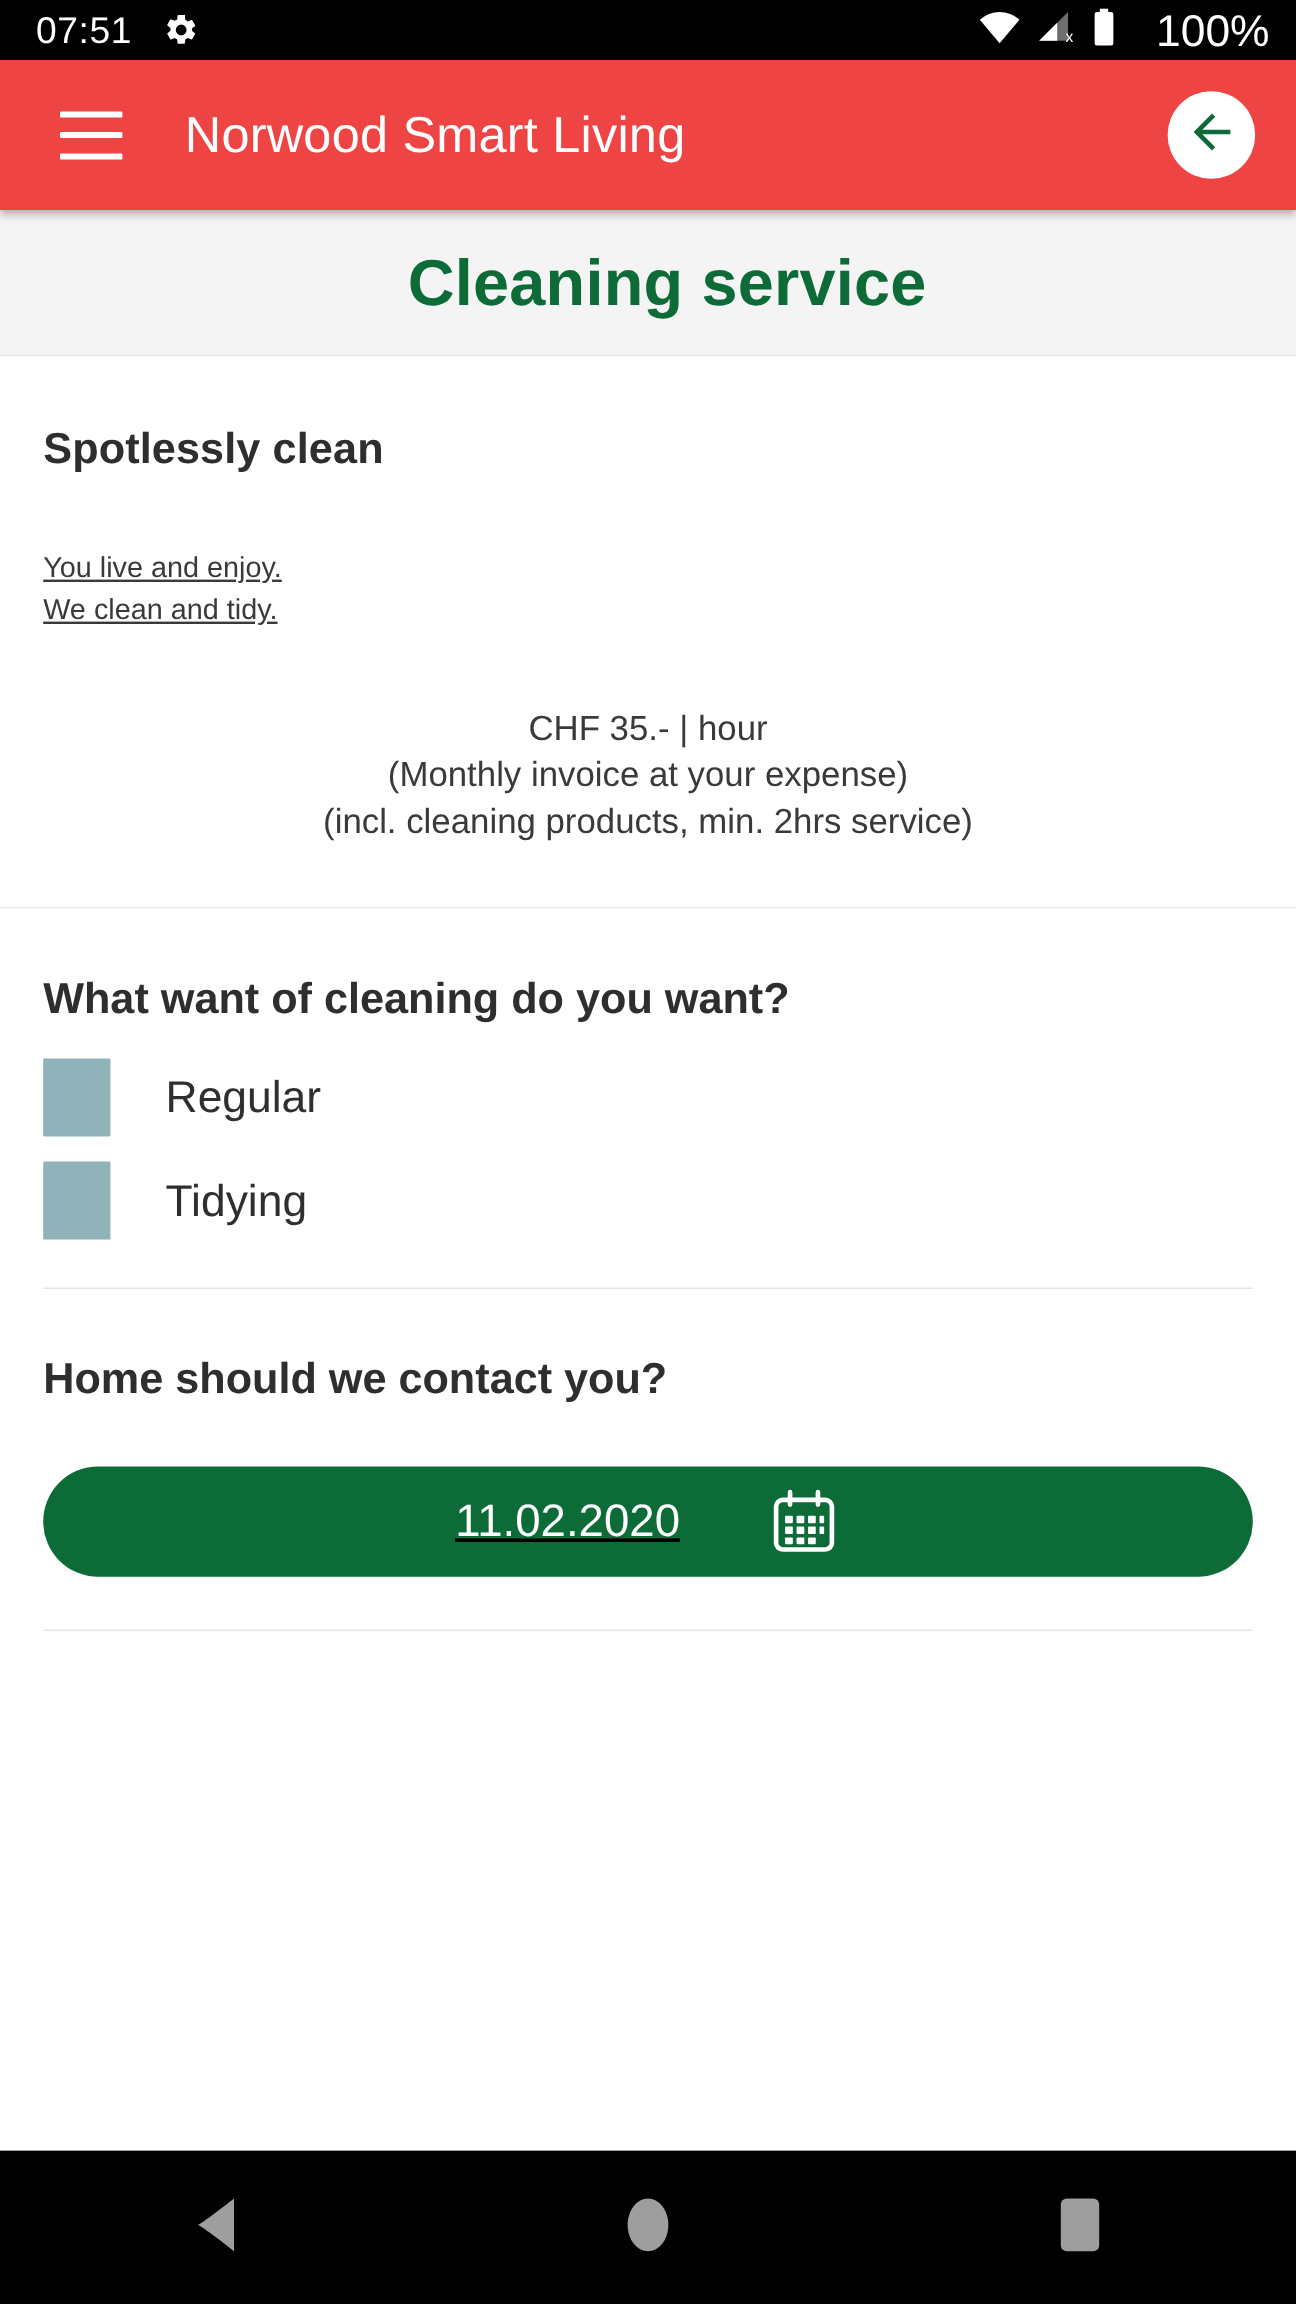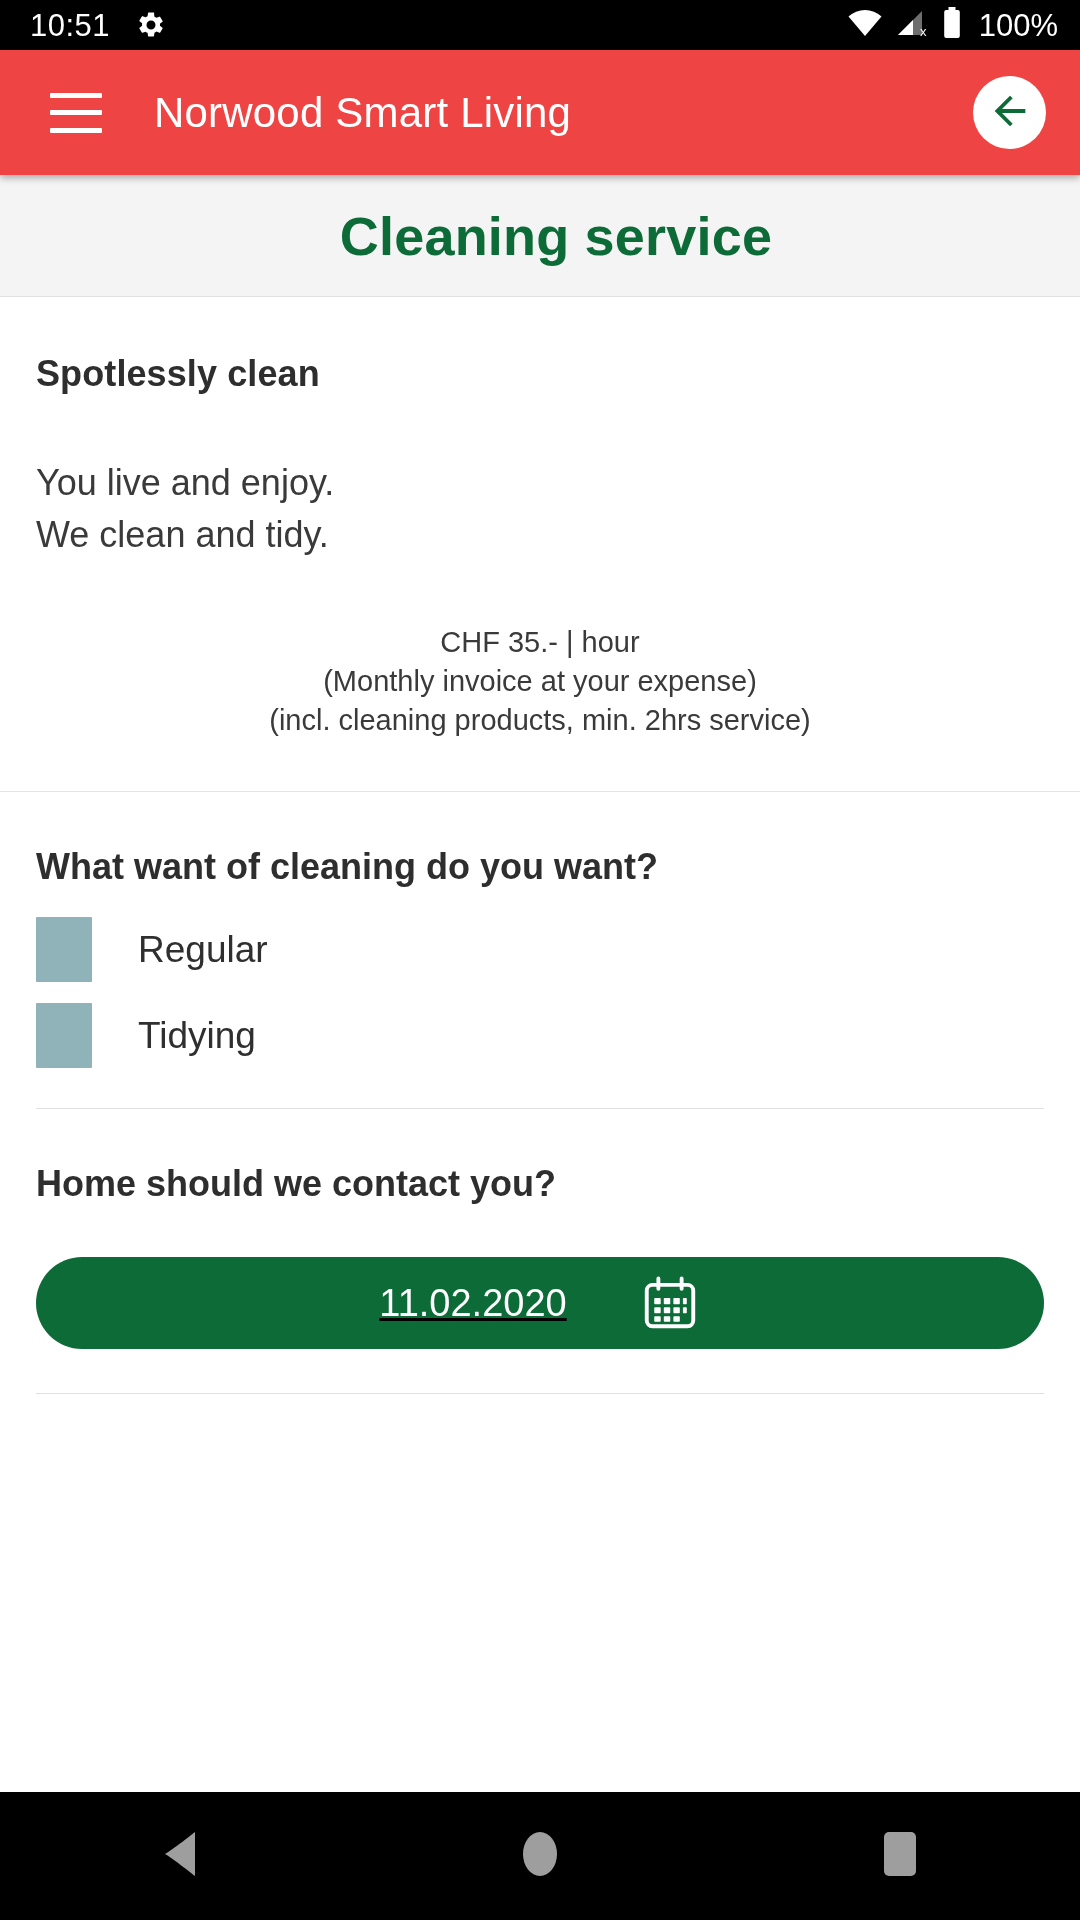--- a/index.html
+++ b/index.html
@@ -13,21 +13,21 @@
 
   
   .statusbar{
     height:50px;background:#000000;color:#ffffff;
     display:flex;align-items:center;
     padding:0 22px 0 30px;flex:0 0 50px;
   }
   .sb-time{font-size:31px;letter-spacing:.5px;font-weight:400;line-height:1;}
   .sb-gear{margin-left:26px;display:flex;align-items:center;}
   .sb-right{margin-left:auto;display:flex;align-items:center;gap:13px;}
-  .sb-pct{font-size:31px;font-weight:400;line-height:1;margin-left:4px;}
+  .sb-pct{font-size:37px;font-weight:400;line-height:1;margin-left:20px;}
 
   
   .appbar{
     flex:0 0 125px;background:#ef4444;
     display:flex;align-items:center;padding:0 34px 0 50px;position:relative;
     box-shadow:0 3px 7px rgba(0,0,0,.30);z-index:5;
   }
   .hamburger{width:52px;height:40px;display:flex;flex-direction:column;justify-content:space-between;cursor:pointer;}
   .hamburger i{display:block;height:5px;background:#ffffff;border-radius:1px;width:100%;}
   .appbar-title{
@@ -50,21 +50,21 @@
 
   
   .content{flex:1 1 auto;background:#ffffff;overflow:hidden;position:relative;}
 
   .block{padding:0 36px;}
   .lead{
     font-size:36px;font-weight:700;color:#2E2E2E;letter-spacing:.1px;
     padding-top:56px;
   }
   .body-copy{
-    font-size:36px;color:#3A3A3A;line-height:1.45;padding-top:62px;font-weight:400;
+    font-size:24px;color:#3A3A3A;line-height:1.45;padding-top:62px;font-weight:400;text-decoration:underline;
   }
   .price-block{
     text-align:center;font-size:29px;color:#3A3A3A;line-height:1.33;
     padding-top:62px;padding-bottom:52px;font-weight:400;
   }
   .hr{height:1px;background:#E4E4E4;margin:0 0 0 0;}
   .hr-inset{height:1px;background:#E0E0E0;margin:0 36px;}
 
   .section-q{
     font-size:36px;font-weight:700;color:#2E2E2E;
@@ -106,21 +106,21 @@
     display:flex;align-items:center;justify-content:space-around;
   }
   .nav-btn{width:120px;height:128px;display:flex;align-items:center;justify-content:center;cursor:pointer;}
 </style>
 </head>
 <body>
 
 <div class="screen">
 
   <div class="statusbar">
-    <span class="sb-time">10:51</span>
+    <span class="sb-time">07:51</span>
     <span class="sb-gear">
       <svg width="30" height="30" viewBox="0 0 24 24" fill="#ffffff">
         <path d="M19.14 12.94a7.07 7.07 0 0 0 .06-.94 7.07 7.07 0 0 0-.06-.94l2.03-1.58a.49.49 0 0 0 .12-.61l-1.92-3.32a.48.48 0 0 0-.59-.22l-2.39.96a7.03 7.03 0 0 0-1.62-.94l-.36-2.54A.47.47 0 0 0 13.93 2h-3.84a.47.47 0 0 0-.47.4l-.36 2.54c-.59.24-1.13.56-1.62.94l-2.39-.96a.48.48 0 0 0-.59.22L2.74 8.46a.48.48 0 0 0 .12.61l2.03 1.58a7.3 7.3 0 0 0 0 1.88l-2.03 1.58a.49.49 0 0 0-.12.61l1.92 3.32c.12.22.38.3.59.22l2.39-.96c.5.38 1.03.7 1.62.94l.36 2.54c.04.23.24.4.47.4h3.84c.23 0 .43-.17.47-.4l.36-2.54c.59-.24 1.12-.56 1.62-.94l2.39.96c.22.08.47 0 .59-.22l1.92-3.32a.49.49 0 0 0-.12-.61l-2.03-1.58zM12 15.6A3.6 3.6 0 1 1 12 8.4a3.6 3.6 0 0 1 0 7.2z"></path>
       </svg>
     </span>
     <span class="sb-right">
       <span>
         <svg width="36" height="28" viewBox="0 0 36 28">
           <path d="M18 27 L1.5 7.5 A24 24 0 0 1 34.5 7.5 Z" fill="#ffffff"></path>
         </svg>

